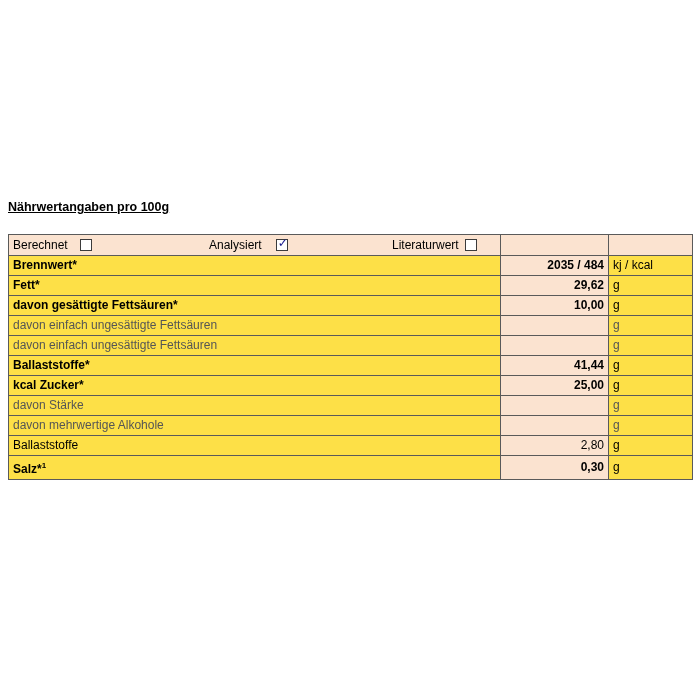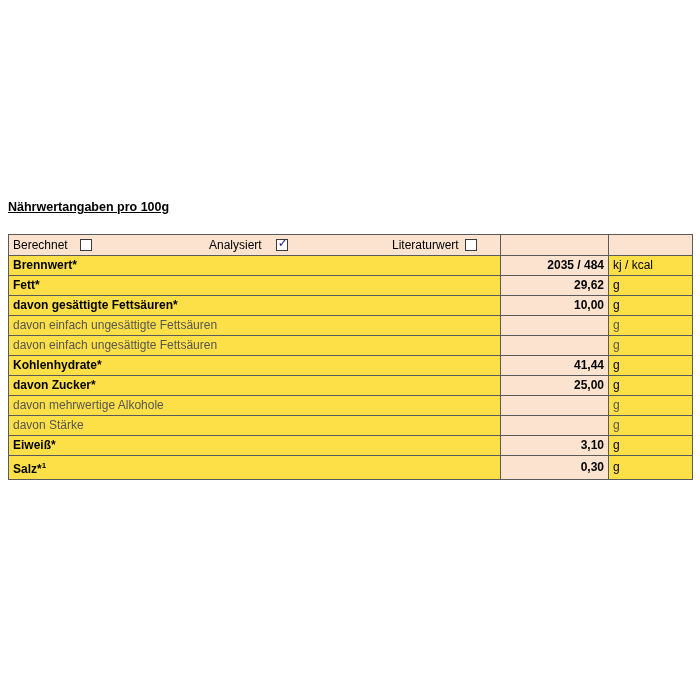--- a/index.html
+++ b/index.html
@@ -155,42 +155,42 @@
           <td class="label-cell indent1 grey">davon einfach ungesättigte Fettsäuren</td>
           <td class="value-cell"></td>
           <td class="unit-cell grey">g</td>
         </tr>
         <tr>
           <td class="label-cell indent1 grey">davon einfach ungesättigte Fettsäuren</td>
           <td class="value-cell"></td>
           <td class="unit-cell grey">g</td>
         </tr>
         <tr>
-          <td class="label-cell bold">Kohlenhydrate*</td>
+          <td class="label-cell bold">Ballaststoffe*</td>
           <td class="value-cell bold">41,44</td>
           <td class="unit-cell">g</td>
         </tr>
         <tr>
-          <td class="label-cell bold indent1">davon Zucker*</td>
+          <td class="label-cell bold indent1">kcal Zucker*</td>
           <td class="value-cell bold">25,00</td>
           <td class="unit-cell">g</td>
+        </tr>
+        <tr>
+          <td class="label-cell indent1 grey">davon Stärke</td>
+          <td class="value-cell"></td>
+          <td class="unit-cell grey">g</td>
         </tr>
         <tr>
           <td class="label-cell indent1 grey">davon mehrwertige Alkohole</td>
           <td class="value-cell"></td>
           <td class="unit-cell grey">g</td>
         </tr>
         <tr>
-          <td class="label-cell indent1 grey">davon Stärke</td>
-          <td class="value-cell"></td>
-          <td class="unit-cell grey">g</td>
-        </tr>
-        <tr>
-          <td class="label-cell bold">Eiweiß*</td>
-          <td class="value-cell bold">3,10</td>
+          <td class="label-cell">Ballaststoffe</td>
+          <td class="value-cell">2,80</td>
           <td class="unit-cell">g</td>
         </tr>
         <tr>
           <td class="label-cell bold">Salz*<span class="sup">1</span></td>
           <td class="value-cell bold">0,30</td>
           <td class="unit-cell">g</td>
         </tr>
       </tbody>
   </table>
 

